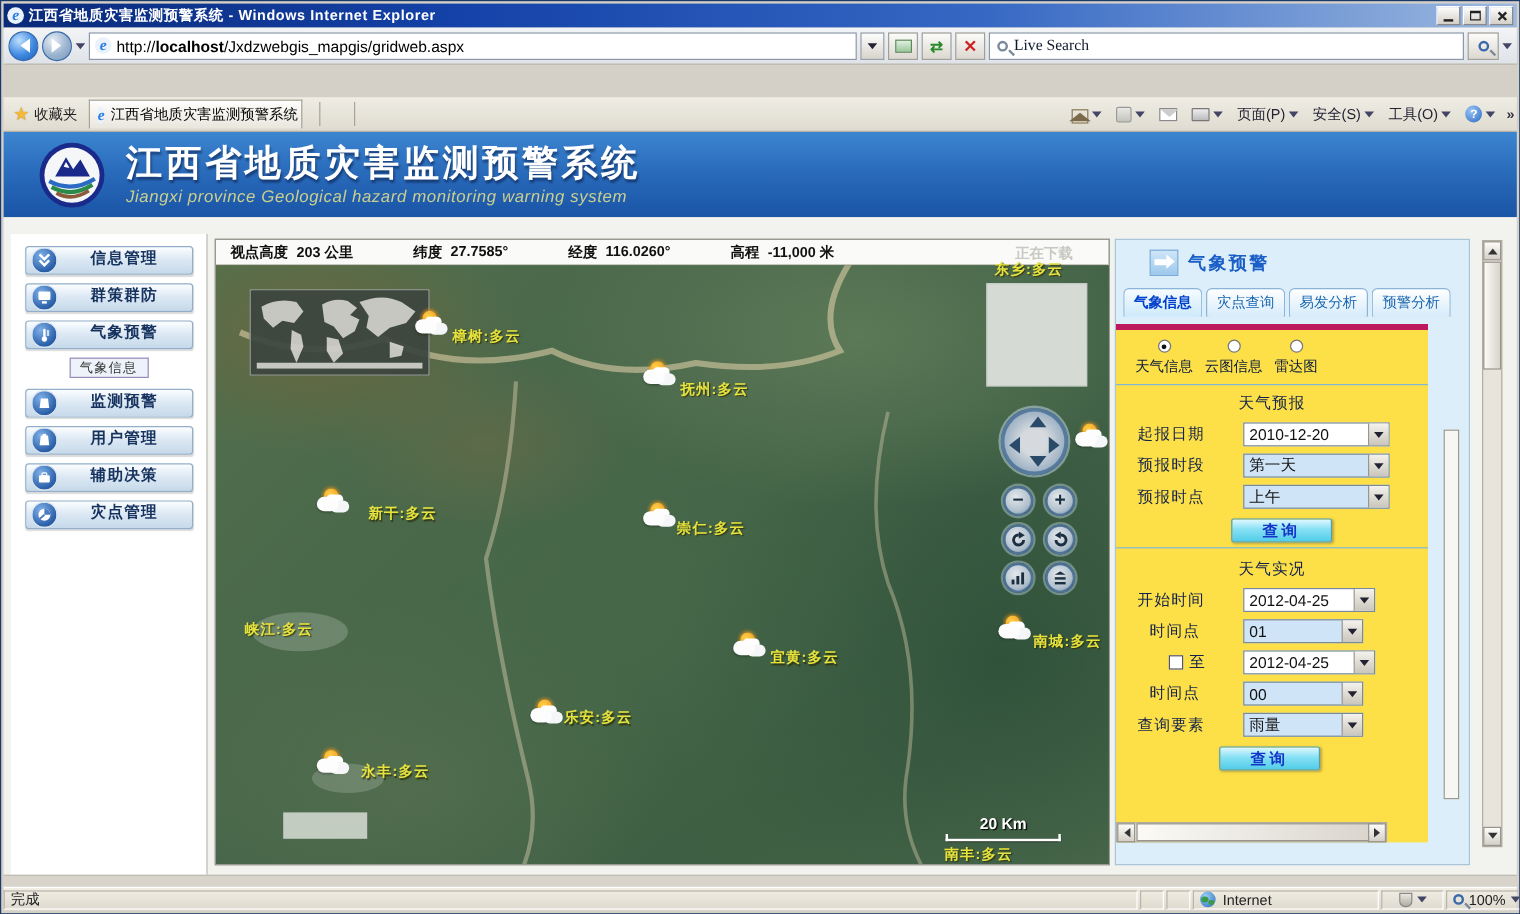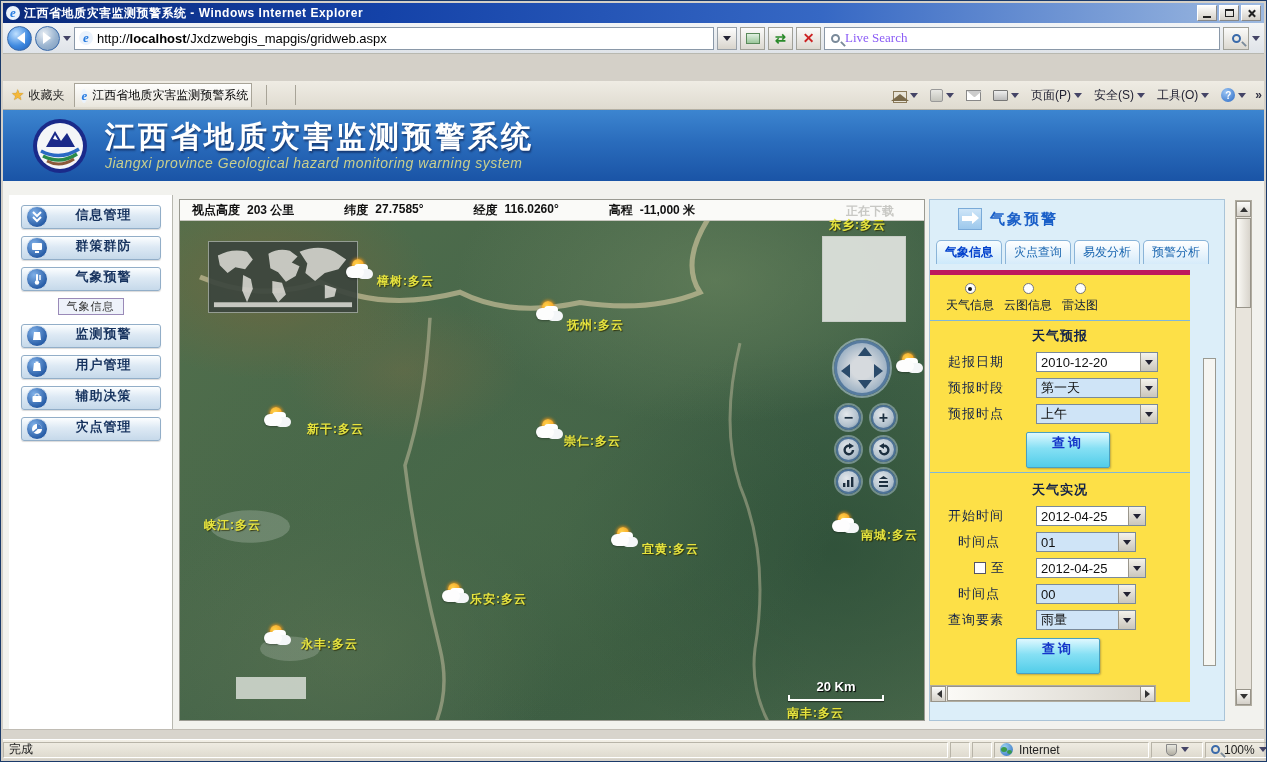--- a/index.html
+++ b/index.html
@@ -34,21 +34,21 @@
   .urlfield{flex:0 0 640px;height:23px;background:#fff;border:1px solid #8a98a8;display:flex;align-items:center;padding:0 4px;gap:4px;font-size:13px;}
   .urlfield .host{font-weight:bold;}
   .url-dd{width:20px;height:23px;background:linear-gradient(#fdfdfd,#d8d4cc);border:1px solid #98a0a8;display:flex;align-items:center;justify-content:center;}
   .sqbtn{width:25px;height:23px;background:linear-gradient(#fbfbfa,#dcd8d0);border:1px solid #a0a098;display:flex;align-items:center;justify-content:center;font-size:12px;}
   .stop-x{color:#cc2222;font-weight:bold;font-size:14px;}
   .refresh-g{color:#2a8a2a;font-weight:bold;font-size:13px;}
   .pic-ic{width:14px;height:11px;border:1px solid #5a8a5a;background:linear-gradient(#dff0df,#9cc79c);}
   .searchbox{flex:1;height:23px;background:#fff;border:1px solid #8a98a8;display:flex;align-items:center;padding:0 6px;gap:5px;}
   .mag{width:9px;height:9px;border:2px solid #7a8a9a;border-radius:50%;position:relative;}
   .mag:after{content:"";position:absolute;left:7px;top:7px;width:6px;height:2px;background:#7a8a9a;transform:rotate(45deg);}
-  .placeholder{color:#8b5cf6;font-size:13px;font-family:"Liberation Serif",serif;}
+  .placeholder{color:#0f172a;font-size:13px;font-family:"Liberation Serif",serif;}
   .searchbtn{width:26px;height:23px;background:linear-gradient(#fbfbfa,#dcd8d0);border:1px solid #a0a098;display:flex;align-items:center;justify-content:center;}
   .mag2{border-color:#3a6aaa;}
 
   
   .menurow{position:absolute;left:2px;top:53px;right:2px;height:27px;background:linear-gradient(#f4f2ec,#e6e2d8);
     border-bottom:1px solid #c0bcb0;display:flex;align-items:center;padding:0 8px;font-size:13px;color:#222;}
   .menurow .mi{padding:3px 10px;}
   .menu-x{color:#888;margin:0 18px;font-size:12px;}
   .snagit{display:flex;align-items:center;gap:5px;}
   .snag-ic{width:16px;height:14px;background:linear-gradient(#9ec4ee,#4a7ec4);border:1px solid #3a5a9a;border-radius:2px;}
@@ -155,30 +155,30 @@
   .tabs{display:flex;gap:3px;padding:6px 0 0 6px;height:30px;}
   .tab{flex:0 0 66px;height:24px;border:1px solid #8ab4d8;border-bottom:none;border-radius:5px 5px 0 0;
     background:linear-gradient(#ffffff,#d6ebfa);display:flex;align-items:center;justify-content:center;
     font-size:12px;color:#1a66b0;cursor:pointer;white-space:nowrap;}
   .tab.active{background:linear-gradient(#f6fcff,#cde9fb);color:#0040cc;font-weight:bold;}
   .rp-body{position:absolute;left:0;top:70px;right:34px;bottom:18px;background:#fde047;border-top:5px solid #be185d;padding-top:8px;}
   .radios{display:flex;padding-left:16px;gap:10px;border-bottom:1px solid #7fb7d9;padding-bottom:6px;}
   .radcol{display:flex;flex-direction:column;align-items:center;gap:3px;font-size:12px;color:#0a1a3a;}
   .rad{width:11px;height:11px;border-radius:50%;background:#fff;border:1px solid #777;position:relative;}
   .rad.sel:after{content:"";position:absolute;left:2.5px;top:2.5px;width:4px;height:4px;border-radius:50%;background:#111;}
-  .secthead{text-align:center;font-size:13px;color:#12224a;padding:6px 0 4px 0;letter-spacing:1px;font-weight:bold;}
+  .secthead{text-align:center;font-size:13px;color:#12224a;padding:6px 0 4px 0;letter-spacing:1px;}
   .frow{display:flex;align-items:center;height:26px;padding-left:18px;}
   .flabel{width:88px;font-size:13px;color:#12224a;letter-spacing:1px;}
   .dd{width:122px;height:20px;border:1px solid #7a8a9a;background:#fff;display:flex;align-items:center;}
   .dd.blue{background:#cfe4f7;}
   .dd-val{flex:1;font-size:13px;padding-left:4px;color:#111;font-family:"Liberation Sans",sans-serif;}
   .dd-btn{width:17px;height:100%;background:linear-gradient(#f4f2ec,#cac6bc);border-left:1px solid #9a968c;
     display:flex;align-items:center;justify-content:center;}
   .caret-dn{width:0;height:0;border:4px solid transparent;border-top:5px solid #223;margin-top:4px;}
-  .qbtn{display:block;margin:5px auto 4px 96px;width:84px;height:36px;border:1px solid #4aa0c0;border-radius:2px;
+  .qbtn{display:block;margin:5px auto 4px 96px;width:84px;height:20px;border:1px solid #4aa0c0;border-radius:2px;
     background:linear-gradient(#dff8ff,#86e0f4 45%,#52cde9);color:#1536c8;font-weight:bold;font-size:13px;
     text-align:center;line-height:19px;letter-spacing:3px;cursor:pointer;box-shadow:1px 1px 2px rgba(0,0,60,.25);}
   .chk{width:12px;height:12px;background:#fff;border:1px solid #556;margin-right:5px;}
   .hr-line{border-top:1px solid #7fb7d9;margin:2px 0;}
 
   
   .ticker{position:absolute;right:8px;top:158px;width:13px;height:308px;background:#f6f6f2;border:1px solid #9a9a92;}
   .vscroll{position:absolute;right:-28px;top:0;width:17px;bottom:14px;background:#e8e4dc;border:1px solid #b0aca0;}
   .sb-arrow{position:absolute;left:0;width:15px;height:16px;background:linear-gradient(#fcfcfa,#d4d0c8);border:1px solid #98948a;
     display:flex;align-items:center;justify-content:center;}

